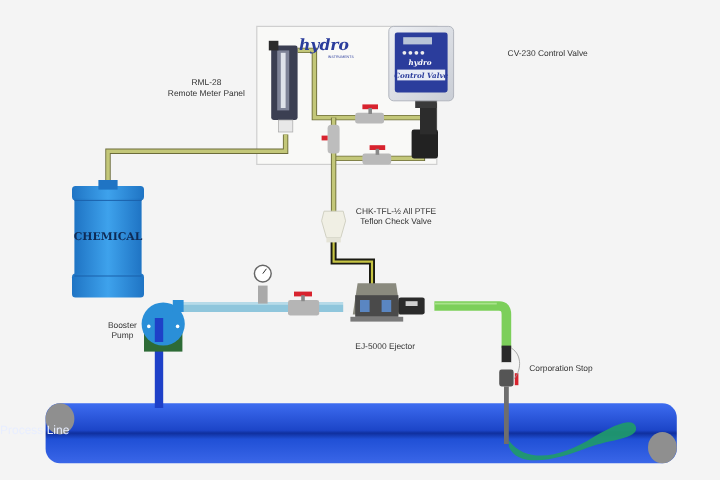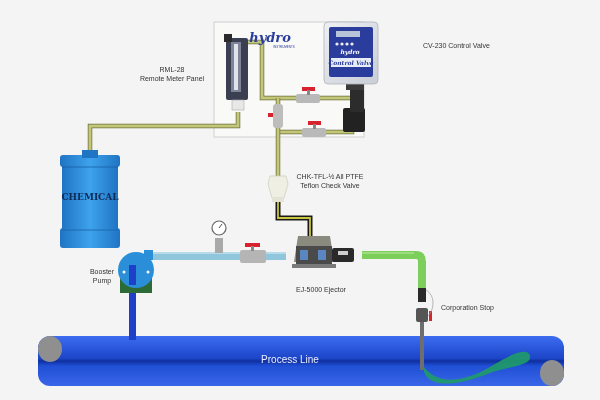--- a/index.html
+++ b/index.html
@@ -1,20 +1,20 @@
 <!DOCTYPE html>
 <html><head>
   <meta charset="utf-8">
   <style>
     html, body { margin: 0; padding: 0; }
     body { width: 600px; height: 400px; background: #f4f4f4; position: relative; overflow: hidden; font-family: "Liberation Sans", sans-serif; }
     svg { position: absolute; left: 0; top: 0; }
     .lbl { position: absolute; font-size: 7px; color: #333; text-align: center; line-height: 9px; white-space: nowrap; }
     .lbl-left { text-align: left; }
-    .process-label { position: absolute; left: 0; width: 580px; top: 354px; text-align: center; color: #e8eeff; font-size: 10px; }
+    .process-label { position: absolute; left: 0; width: 580px; top: 354px; color: #e8eeff; font-size: 10px; }
     .logo-text { font-family: "DejaVu Serif", serif; font-style: italic; font-weight: bold; }
   </style>
 </head>
 <body>
 
 <svg width="600" height="400" viewBox="0 0 600 400">
   <defs>
     <linearGradient id="pipeGrad" x1="0" y1="0" x2="0" y2="1">
       <stop offset="0" stop-color="#3d6cf0"></stop>
       <stop offset="0.45" stop-color="#1c45c8"></stop>

